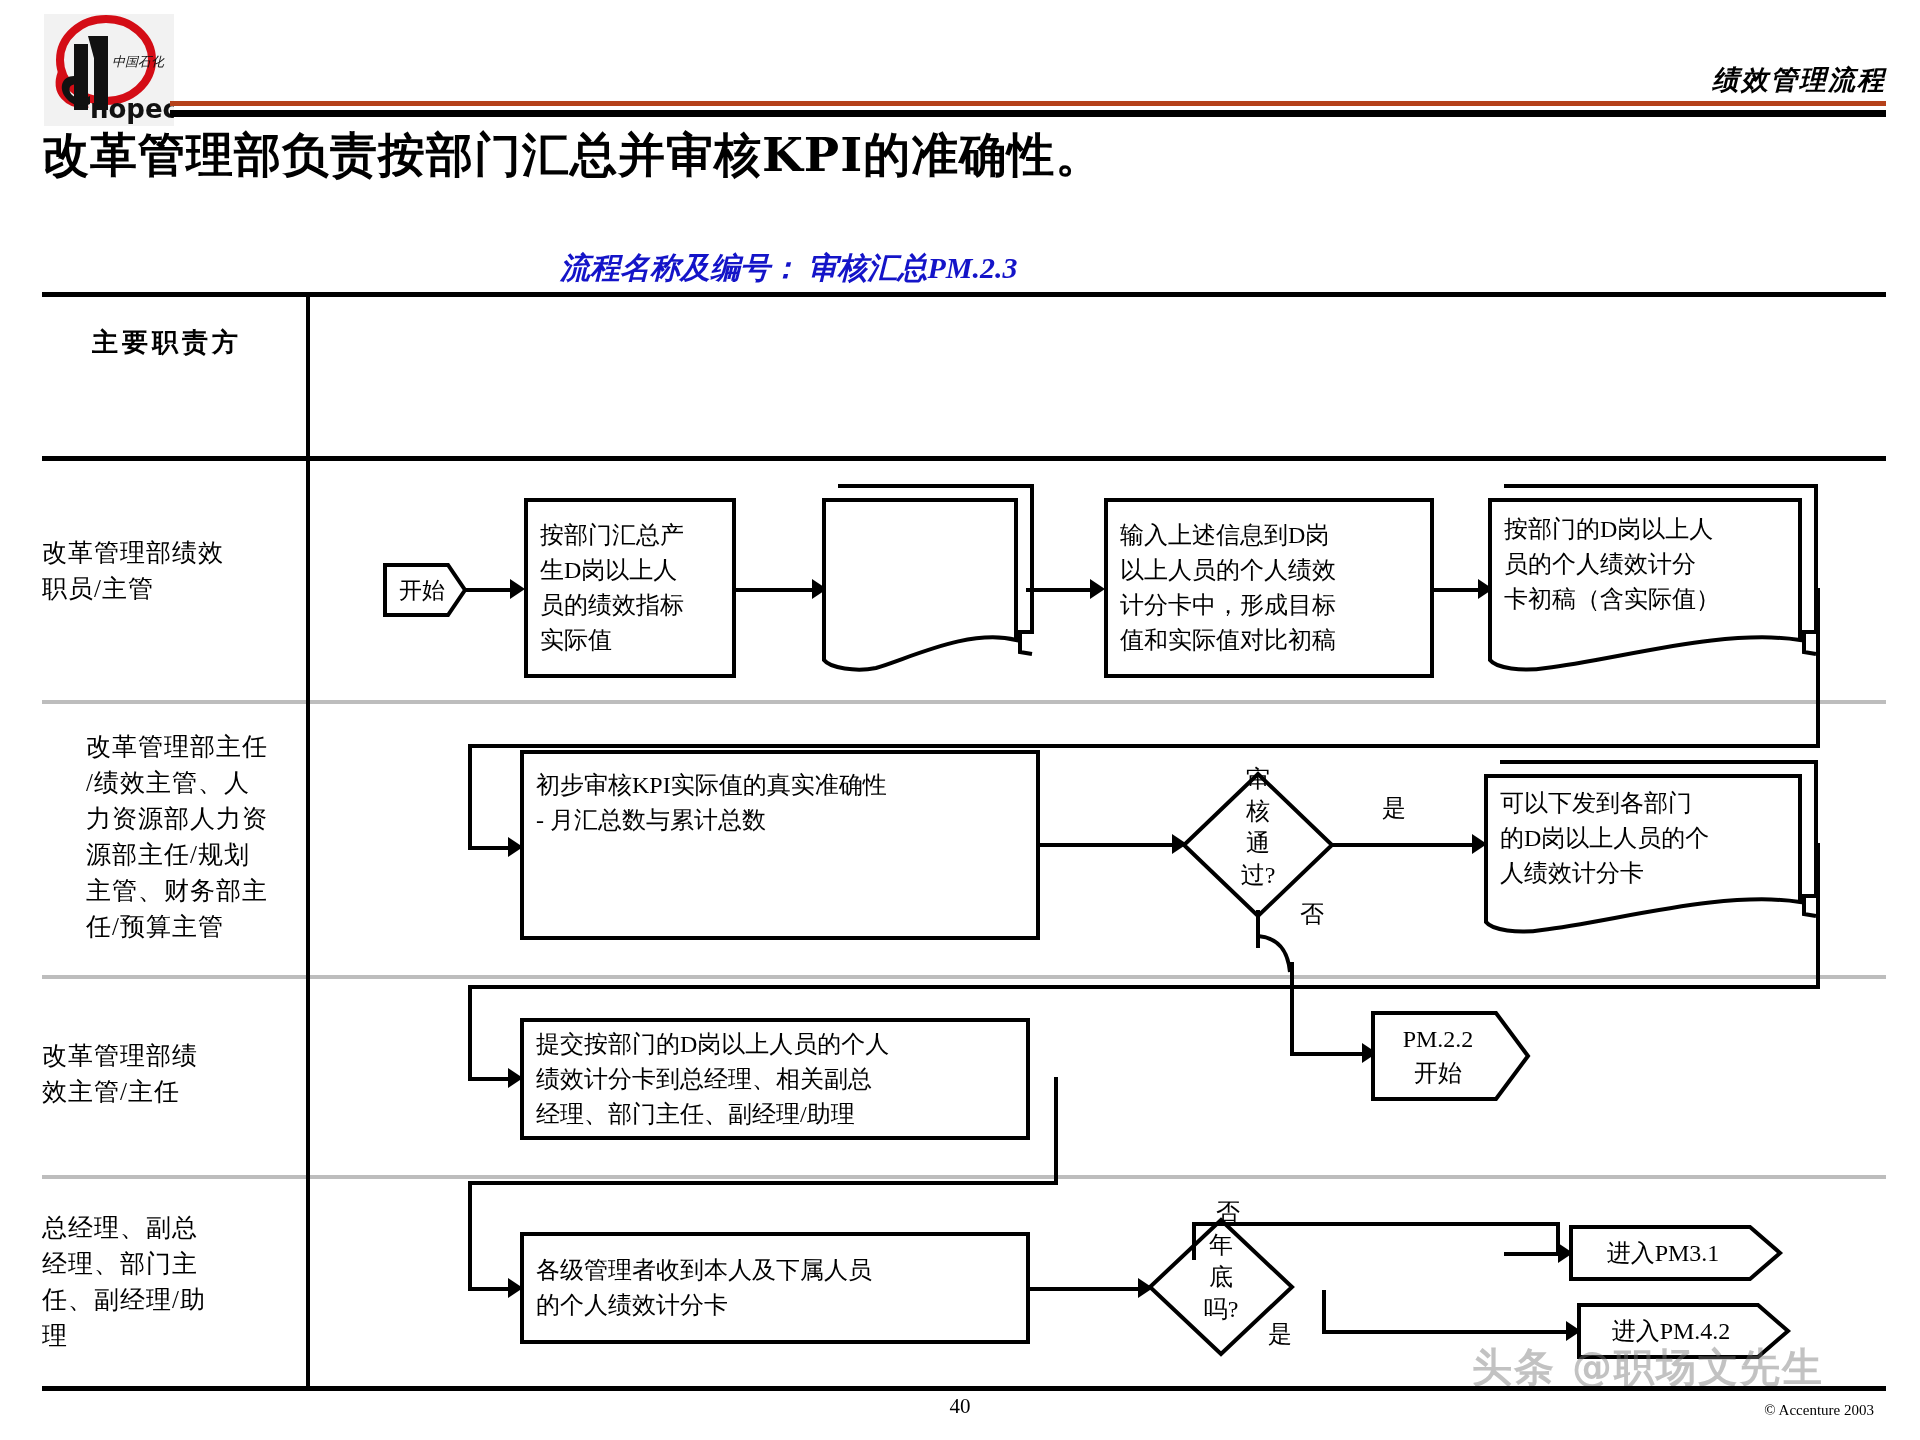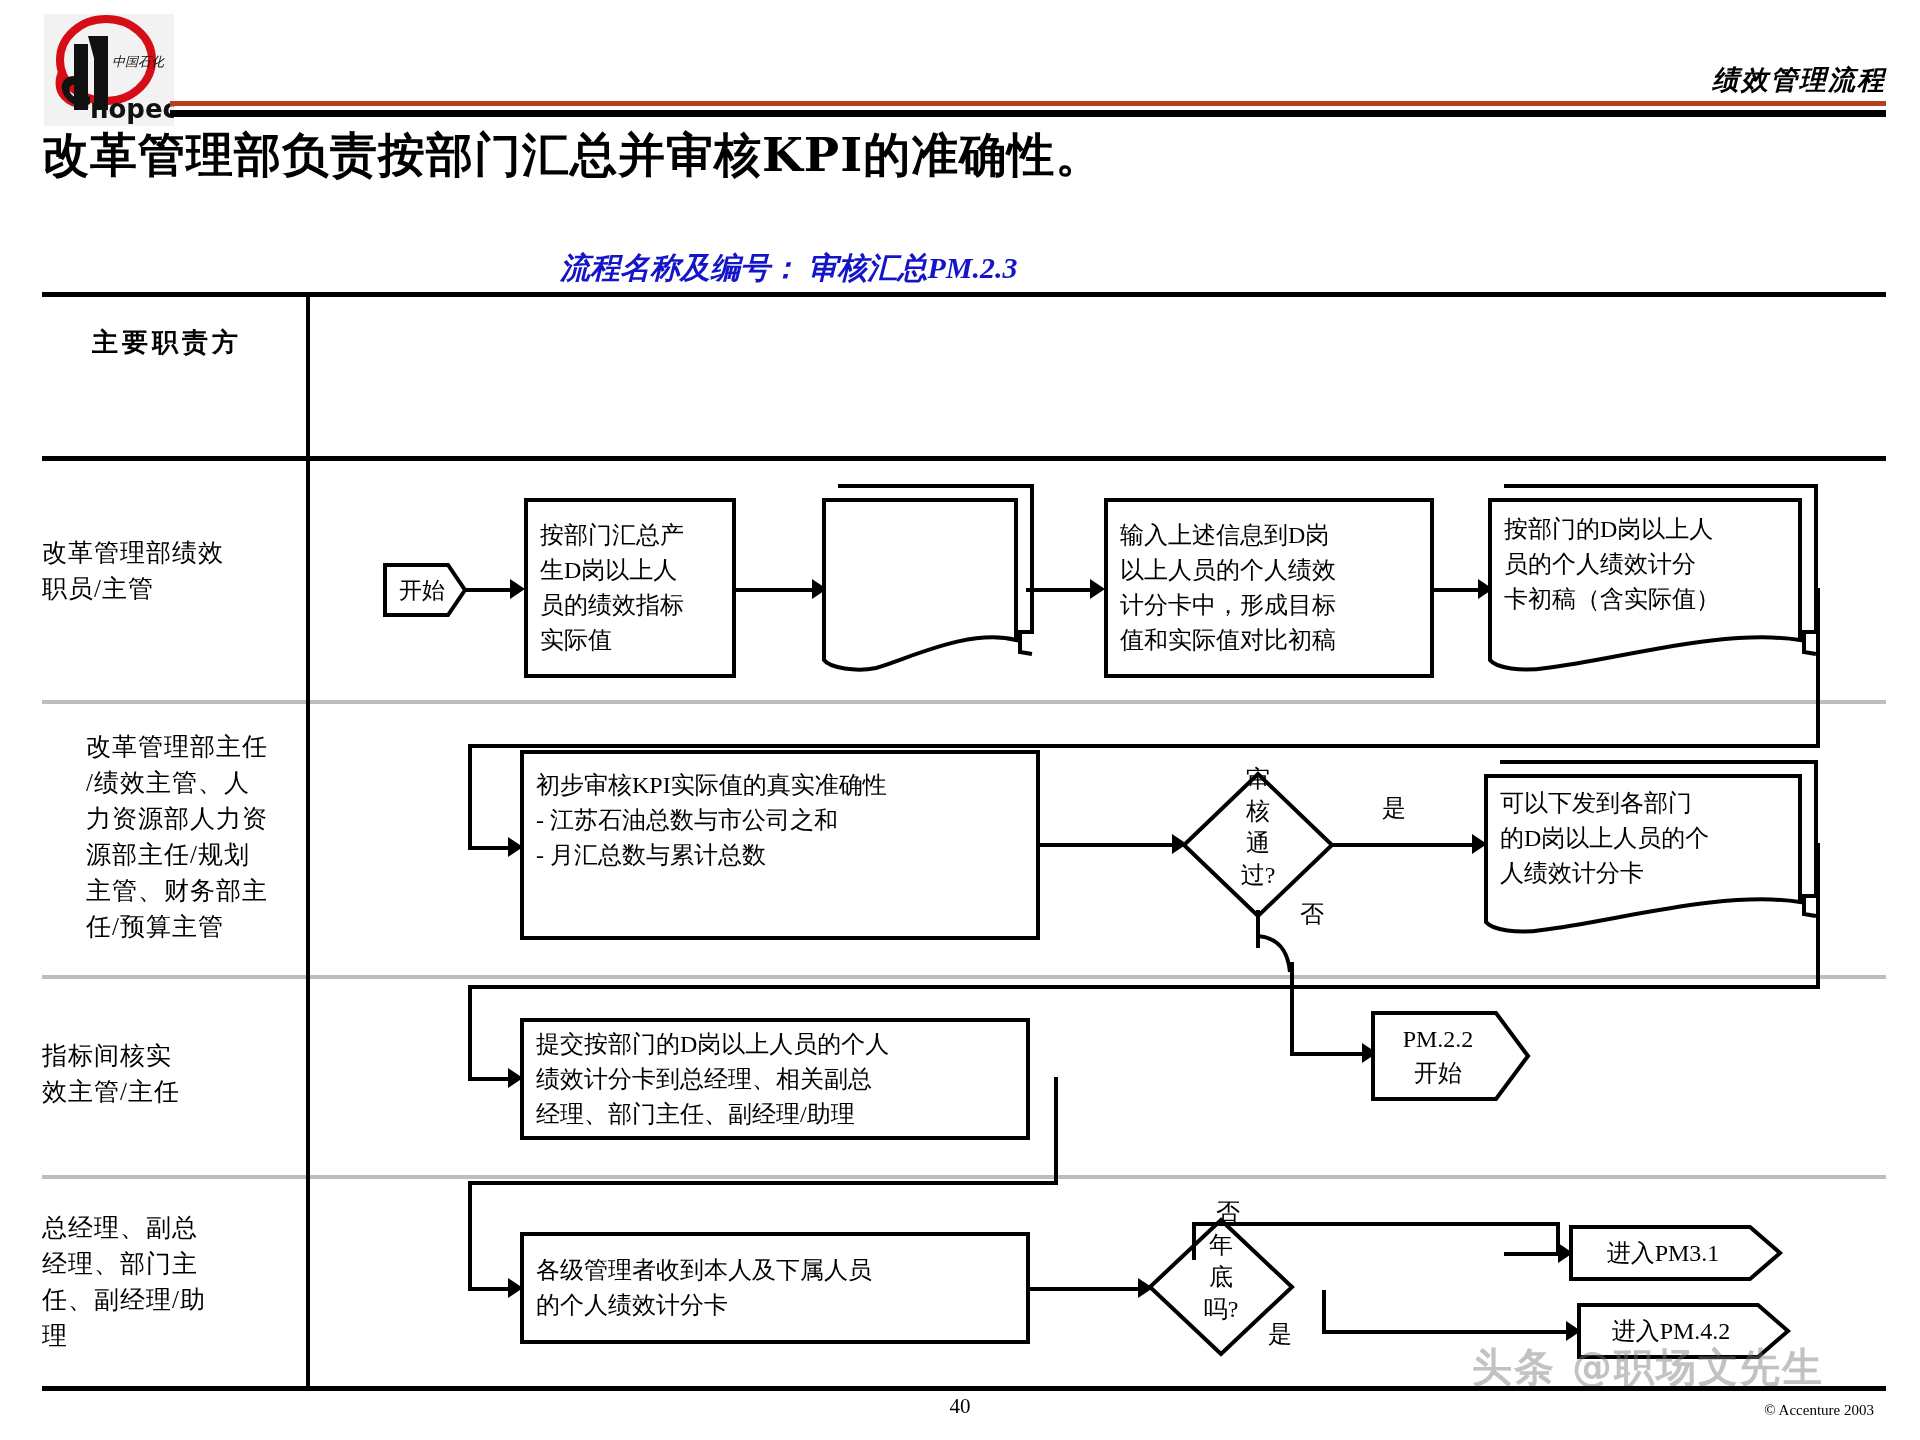--- a/index.html
+++ b/index.html
@@ -269,21 +269,21 @@
 <div id="lane-head">主要职责方</div>
 
 <div class="lane-label" style="top:535px; white-space:pre-line;">改革管理部绩效
 职员/主管</div>
 <div class="lane-label" style="top:729px; white-space:pre-line;margin-left:44px;">改革管理部主任
 /绩效主管、人
 力资源部人力资
 源部主任/规划
 主管、财务部主
 任/预算主管</div>
-<div class="lane-label" style="top:1038px; white-space:pre-line;">指标间核实
+<div class="lane-label" style="top:1038px; white-space:pre-line;">改革管理部绩
 效主管/主任</div>
 <div class="lane-label" style="top:1210px; white-space:pre-line;">总经理、副总
 经理、部门主
 任、副经理/助
 理</div>
 
 <div class="start-wrap" style="left:382px; top:562px; width:86px; height:56px;">
   <svg width="86" height="56" viewBox="0 0 86 56">
     <path d="M3 3 L66 3 L83 28 L66 53 L3 53 Z" fill="#fff" stroke="#000" stroke-width="4" stroke-linejoin="miter"></path>
   </svg>
@@ -335,21 +335,20 @@
 
 <div class="conn v" style="left:1816px; top:588px; height:160px;"></div>
 <div class="conn h" style="left:468px; top:744px; width:1352px;"></div>
 <div class="conn v" style="left:468px; top:744px; height:106px;"></div>
 <div class="conn h" style="left:468px; top:846px; width:46px;"></div>
 <div class="arrowhead" style="left:508px; top:837px;"></div>
 
 <div class="shape proc" style="left:520px; top:750px; width:520px; height:190px; align-items:flex-start; padding-top:14px;">
   <div class="txt" style="width:100%;">
     <div>初步审核KPI实际值的真实准确性</div>
-    <div>- 江苏石油总数与市公司之和</div>
     <div>- 月汇总数与累计总数</div>
   </div>
 </div>
 
 <div class="conn h" style="left:1040px; top:843px; width:134px;"></div>
 <div class="arrowhead" style="left:1172px; top:834px;"></div>
 
 <div class="diamond-wrap" style="left:1180px; top:770px; width:156px; height:150px;">
   <svg width="156" height="150" viewBox="0 0 156 150">
     <path d="M78 4 L152 75 L78 146 L4 75 Z" fill="#fff" stroke="#000" stroke-width="4" stroke-linejoin="miter"></path>

